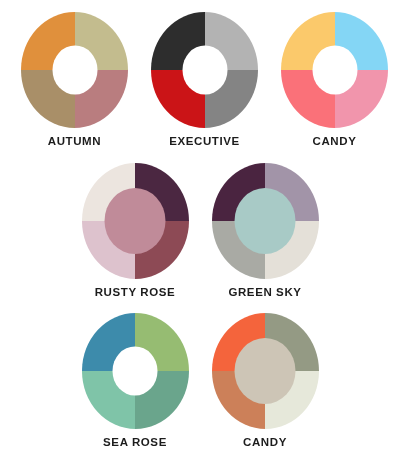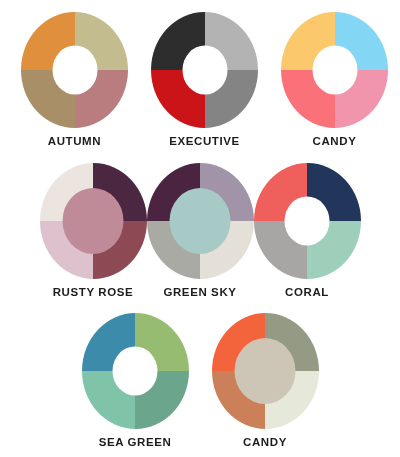--- a/index.html
+++ b/index.html
@@ -98,62 +98,52 @@
         <div class="wheel" style="width: 107px; height: 116px;">
           <div class="quad tl" style="background: rgb(251, 201, 107);"></div>
           <div class="quad tr" style="background: rgb(132, 214, 245);"></div>
           <div class="quad br" style="background: rgb(241, 149, 172);"></div>
           <div class="quad bl" style="background: rgb(250, 113, 121);"></div>
           <div class="hub" style="width: 45px; height: 49px; background: rgb(255, 255, 255);"></div>
         </div>
         <div class="palette-label">CANDY</div>
       </div>
     </div>
-    <div class="palette-row" style="position: absolute; left: 0px; right: 0px; top: 163px; ">
+    <div class="palette-row" style="position: absolute; left: 0px; right: 0px; top: 163px; gap: 23px;">
       <div class="palette">
         <div class="wheel" style="width: 107px; height: 116px;">
           <div class="quad tl" style="background: rgb(236, 229, 223);"></div>
           <div class="quad tr" style="background: rgb(75, 39, 65);"></div>
           <div class="quad br" style="background: rgb(141, 74, 85);"></div>
           <div class="quad bl" style="background: rgb(221, 194, 205);"></div>
           <div class="hub" style="width: 61px; height: 66px; background: rgb(192, 139, 153);"></div>
         </div>
         <div class="palette-label">RUSTY ROSE</div>
       </div>
       <div class="palette">
         <div class="wheel" style="width: 107px; height: 116px;">
           <div class="quad tl" style="background: rgb(74, 36, 64);"></div>
           <div class="quad tr" style="background: rgb(162, 148, 168);"></div>
           <div class="quad br" style="background: rgb(228, 224, 216);"></div>
           <div class="quad bl" style="background: rgb(169, 170, 164);"></div>
           <div class="hub" style="width: 61px; height: 66px; background: rgb(168, 202, 198);"></div>
         </div>
         <div class="palette-label">GREEN SKY</div>
       </div>
-      <div class="palette">
-        <div class="wheel" style="width: 107px; height: 116px;">
-          <div class="quad tl" style="background: rgb(239, 95, 92);"></div>
-          <div class="quad tr" style="background: rgb(34, 53, 90);"></div>
-          <div class="quad br" style="background: rgb(157, 207, 186);"></div>
-          <div class="quad bl" style="background: rgb(168, 166, 164);"></div>
-          <div class="hub" style="width: 45px; height: 49px; background: rgb(255, 255, 255);"></div>
-        </div>
-        <div class="palette-label">CORAL</div>
-      </div>
     </div>
     <div class="palette-row" style="position: absolute; left: 0px; right: 0px; top: 313px; gap: 23px;">
       <div class="palette">
         <div class="wheel" style="width: 107px; height: 116px;">
           <div class="quad tl" style="background: rgb(61, 139, 171);"></div>
           <div class="quad tr" style="background: rgb(150, 188, 114);"></div>
           <div class="quad br" style="background: rgb(106, 165, 140);"></div>
           <div class="quad bl" style="background: rgb(127, 196, 168);"></div>
           <div class="hub" style="width: 45px; height: 49px; background: rgb(255, 255, 255);"></div>
         </div>
-        <div class="palette-label">SEA GREEN</div>
+        <div class="palette-label">SEA ROSE</div>
       </div>
       <div class="palette">
         <div class="wheel" style="width: 107px; height: 116px;">
           <div class="quad tl" style="background: rgb(244, 100, 60);"></div>
           <div class="quad tr" style="background: rgb(148, 154, 132);"></div>
           <div class="quad br" style="background: rgb(230, 232, 218);"></div>
           <div class="quad bl" style="background: rgb(204, 128, 89);"></div>
           <div class="hub" style="width: 61px; height: 66px; background: rgb(205, 197, 182);"></div>
         </div>
         <div class="palette-label">CANDY</div>

